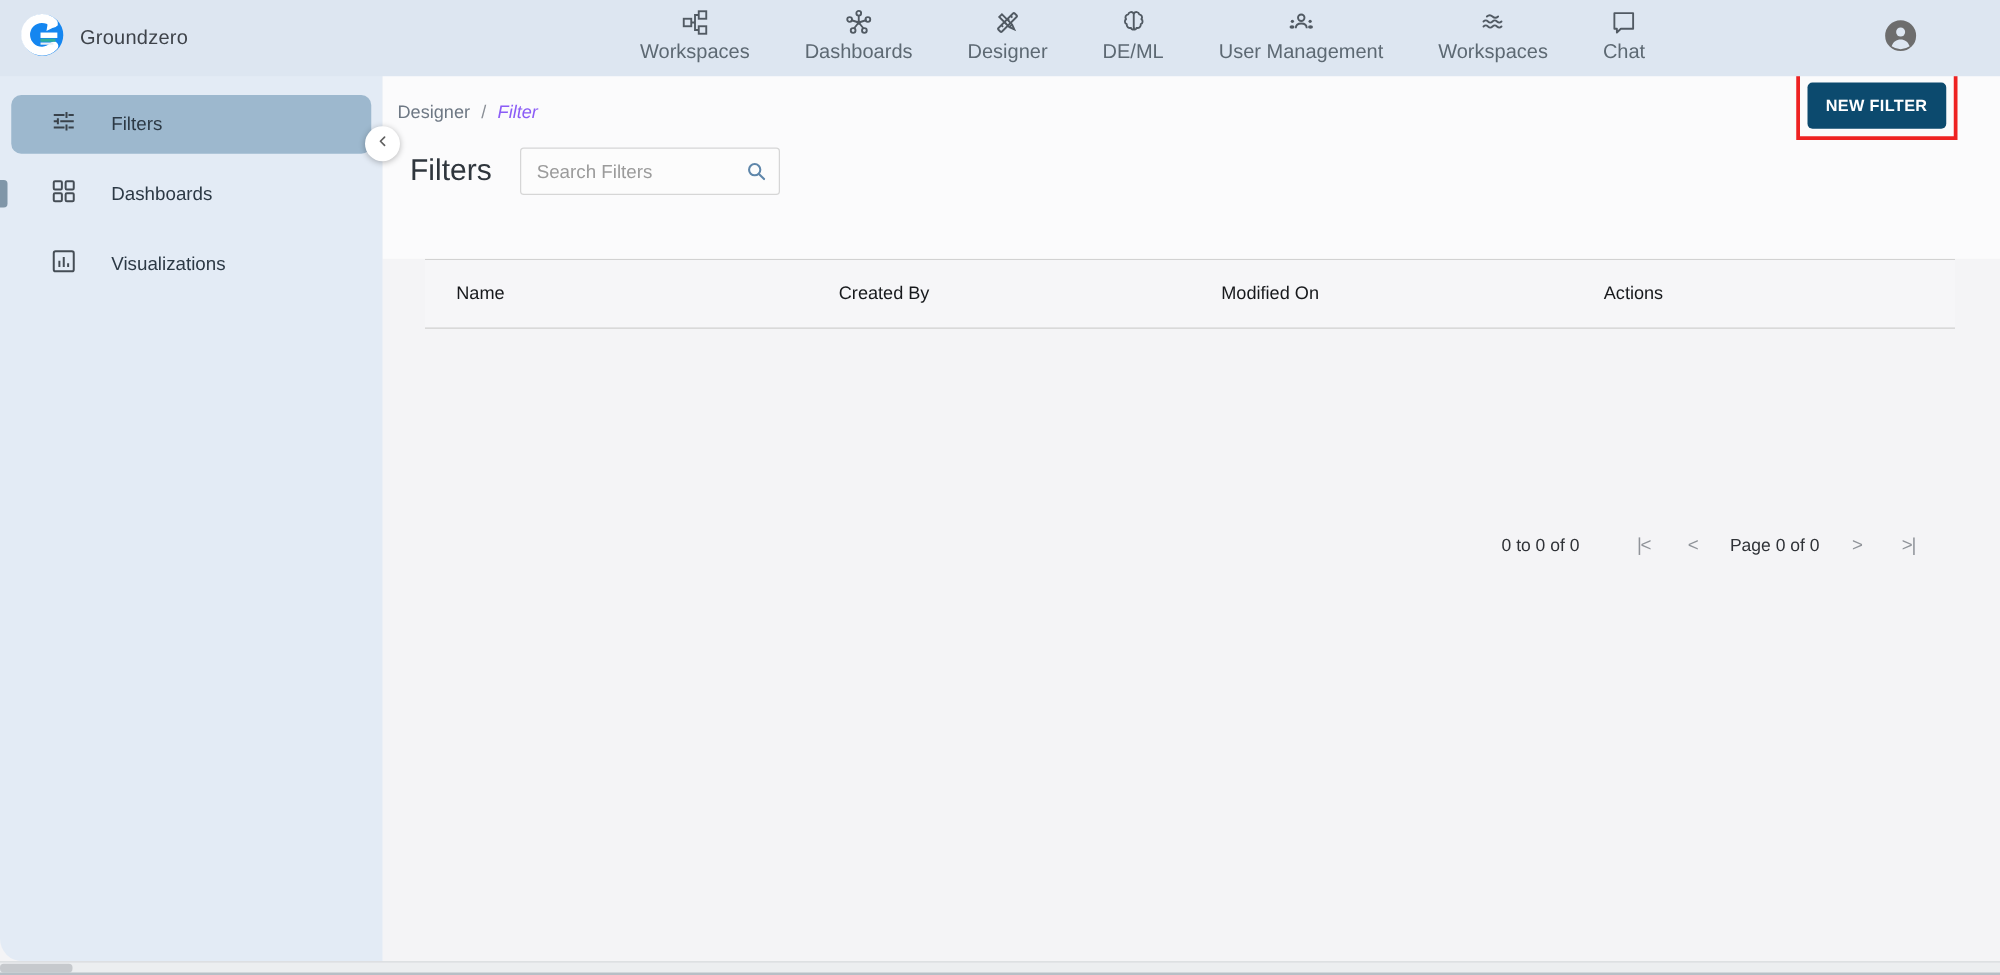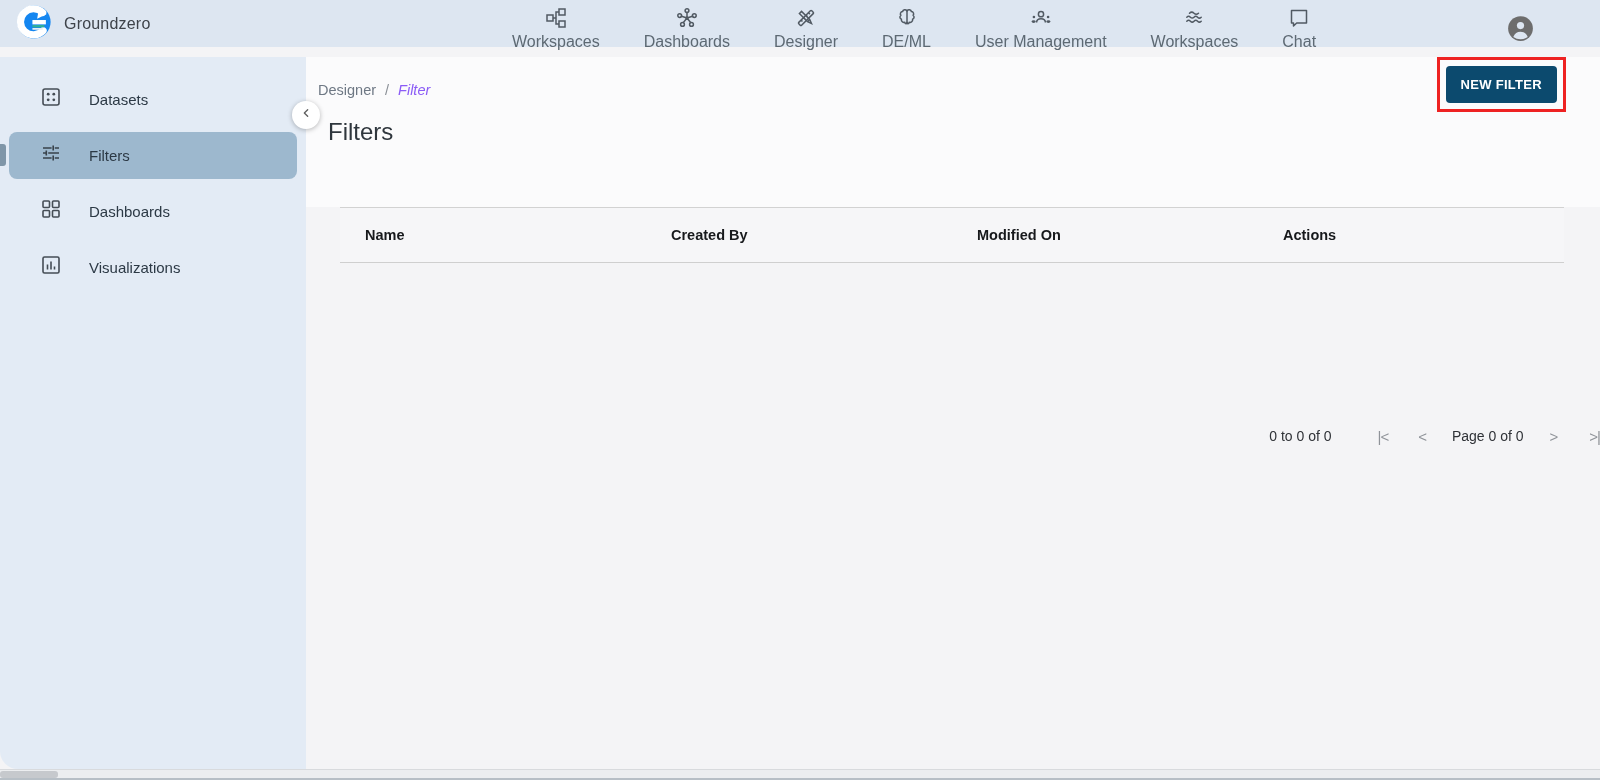--- a/index.html
+++ b/index.html
@@ -6,21 +6,21 @@
   html,body { width:1600px; height:780px; overflow:hidden; }
   body {
     font-family:"Liberation Sans", sans-serif;
     background:#f4f4f6;
     position:relative;
     color:#333;
   }
 
   
   .app-header{
-    position:absolute; top:0; left:0; width:1600px; height:47px;
+    position:absolute; top:0; left:0; width:1600px; height:61px;
     background:#dde6f1; display:flex; align-items:center; z-index:5;
   }
   .brand{ display:flex; align-items:center; gap:11px; padding-left:15px; cursor:pointer;}
   .brand-name{ font-size:16px; color:#3e434a; letter-spacing:.2px;}
   .top-nav{ position:absolute; left:512px; top:0; height:57px; display:flex; align-items:center; gap:44px;}
   .nav-item{ display:flex; flex-direction:column; align-items:center; gap:3px; cursor:pointer;}
   .nav-item svg{ display:block; }
   .nav-label{ font-size:16px; color:#5d6973; white-space:nowrap;}
   .avatar-btn{ position:absolute; right:66px; top:15px; width:27px; height:27px; cursor:pointer;}
 
@@ -74,26 +74,26 @@
   }
   .search-input::placeholder{ color:#9b9b9b; }
   .search-icon{ position:absolute; right:9px; top:9px; }
 
   
   .table{ margin:0 36px 0 34px; border-top:1px solid #d2d2d2; }
   .thead{
     height:55px; background:#f6f6f8; border-bottom:1px solid #cfcfcf;
     display:grid; grid-template-columns:repeat(4,1fr); align-items:center;
   }
-  .th{ padding-left:25px; font-size:14.5px; font-weight:bold; color:#17191c; }
+  .th{ padding-left:25px; font-size:14.5px; font-weight:normal; color:#17191c; }
 
   
   .pagination{
     margin-top:165px; display:flex; align-items:center; justify-content:flex-end;
-    font-size:14px; color:#2f3237;
+    padding-right:68px; font-size:14px; color:#2f3237;
   }
   .pg-range{ margin-right:46px; }
   .pg-btn{
     color:#8f9399; font-size:15px; cursor:pointer; letter-spacing:-1px;
     user-select:none; line-height:1;
   }
   .pg-first{ margin-right:30px; }
   .pg-prev{ margin-right:26px; }
   .pg-page{ margin-right:26px; }
   .pg-next{ margin-right:32px; }
@@ -216,32 +216,20 @@
       <circle cx="12" cy="12" r="11" fill="#6d6d6d"></circle>
       <circle cx="12" cy="9.4" r="3.2" fill="#dde6f1"></circle>
       <path d="M5.6 19.6c1.1-3.3 3.5-4.8 6.4-4.8s5.3 1.5 6.4 4.8a11 11 0 0 1-12.8 0z" fill="#dde6f1"></path>
     </svg>
   </div>
 </div>
 
 <div class="sidebar">
   <div class="side-accent"></div>
   <div class="side-list">
-    <div class="side-item">
-      <span>
-        <svg width="24" height="24" viewBox="0 0 24 24" fill="none" stroke="#454d55" stroke-width="1.6">
-          <rect x="4" y="4" width="16" height="16" rx="2"></rect>
-          <circle cx="9.2" cy="9.2" r="1.4" fill="#454d55" stroke="none"></circle>
-          <circle cx="14.8" cy="9.2" r="1.4" fill="#454d55" stroke="none"></circle>
-          <circle cx="9.2" cy="14.8" r="1.4" fill="#454d55" stroke="none"></circle>
-          <circle cx="14.8" cy="14.8" r="1.4" fill="#454d55" stroke="none"></circle>
-        </svg>
-      </span>
-      <span class="side-label">Datasets</span>
-    </div>
     <div class="side-item selected">
       <span>
         <svg width="24" height="24" viewBox="0 0 24 24" fill="none" stroke="#39424b" stroke-width="1.6">
           <path d="M4 7h8.6M15.8 7H20M14.2 4.6v4.8"></path>
           <path d="M4 12h3.4M9.2 12H20M7.3 9.6v4.8"></path>
           <path d="M4 17h8.6M15.8 17H20M14.2 14.6v4.8"></path>
         </svg>
       </span>
       <span class="side-label">Filters</span>
     </div>
@@ -283,20 +271,29 @@
       <span class="crumb-sep">/</span>
       <span class="crumb-current">Filter</span>
     </div>
 
     <div class="annotation-box">
       <button class="new-filter-btn">NEW FILTER</button>
     </div>
 
     <div class="filters-row">
       <span class="page-title">Filters</span>
+      <span class="search-wrap">
+        <input class="search-input" type="text" placeholder="Search Filters" style="">
+        <span class="search-icon">
+          <svg width="20" height="20" viewBox="0 0 24 24" fill="none" stroke="#5e86aa" stroke-width="2" stroke-linecap="round">
+            <circle cx="10.5" cy="10.5" r="5.4"></circle>
+            <path d="M14.8 14.8L19.5 19.5"></path>
+          </svg>
+        </span>
+      </span>
     </div>
   </div>
 
   <div class="table">
     <div class="thead">
       <span class="th">Name</span>
       <span class="th">Created By</span>
       <span class="th">Modified On</span>
       <span class="th">Actions</span>
     </div>

